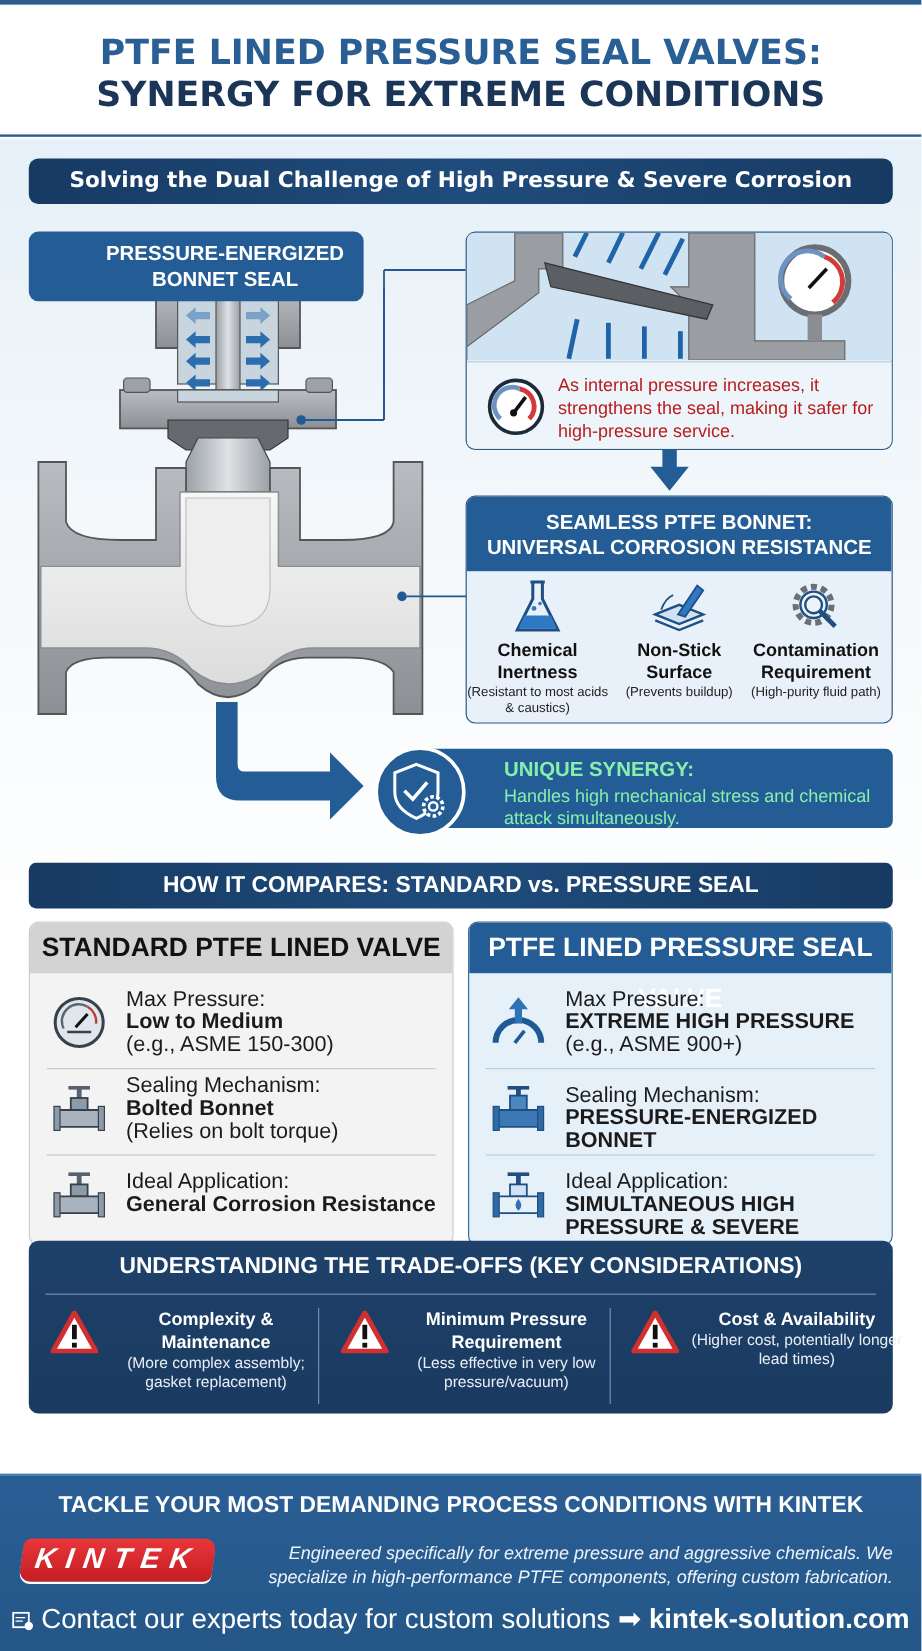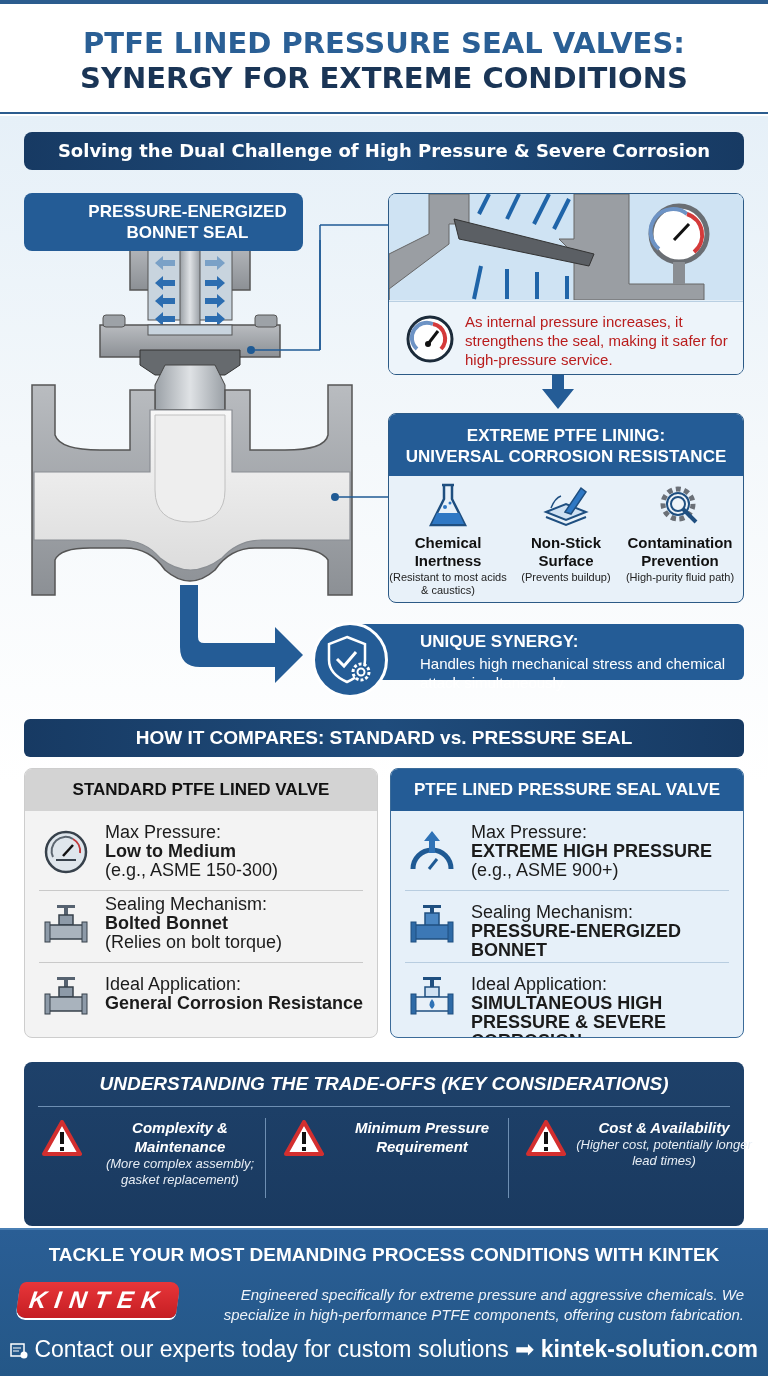--- a/index.html
+++ b/index.html
@@ -61,22 +61,22 @@
     }
     .lining-box .head {
       height: 62px; background: #245c96; color: #fff; text-align: center;
       font-weight: bold; font-size: 17px; line-height: 21px; padding-top: 11px;
     }
     .lining-feature { position: absolute; top: 68px; width: 118px; text-align: center; }
     .lining-feature .ic { height: 48px; display: flex; justify-content: center; align-items: center; }
     .lining-feature .title { font-weight: bold; font-size: 15px; line-height: 18px; color: #111; margin-top: 4px; }
     .lining-feature .sub { font-size: 11px; line-height: 13px; color: #222; margin-top: 1px; }
     .synergy-bar {
-      position: absolute; left: 350px; top: 624px; width: 394px; height: 56px;
-      background: #245c96; border-radius: 6px; color: #ffffff;
+      position: absolute; left: 350px; top: 624px; width: 394px; height: 66px;
+      background: #245c96; border-radius: 6px; color: #86efac;
     }
     .synergy-bar .st { position: absolute; left: 70px; top: 8px; font-weight: bold; font-size: 17px; }
     .synergy-bar .sd { position: absolute; left: 70px; top: 30px; width: 320px; font-size: 15px; line-height: 19px; }
     .synergy-circle {
       position: absolute; left: 312px; top: 622px; width: 76px; height: 76px;
       border-radius: 50%; background: #245c96; border: 3px solid #fff;
       display: flex; align-items: center; justify-content: center;
     }
     .flow-arrow { position: absolute; left: 175px; top: 585px; }
     .compare-bar {
@@ -84,34 +84,34 @@
       background: linear-gradient(90deg, #173a63, #1f4c7c 50%, #173a63);
       border-radius: 6px; color: #fff; text-align: center;
       font-weight: bold; font-size: 19px; line-height: 38px;
     }
     .card {
       position: absolute; top: 768px; height: 270px; border-radius: 8px; overflow: hidden;
     }
     .card.std { left: 24px; width: 354px; background: #f3f3f3; border: 1.5px solid #cdcdcd; }
     .card.ps { left: 390px; width: 354px; background: #e6f0f9; border: 1.5px solid #3b6b99; }
     .card .chead {
-      height: 42px; text-align: center; font-weight: bold; font-size: 17px; line-height: 42px;
+      height: 42px; text-align: center; font-weight: bold; font-size: 22px; line-height: 42px;
     }
     .card.std .chead { background: #d3d3d3; color: #111; }
     .card.ps .chead { background: #245c96; color: #fff; }
     .crow { position: absolute; left: 0; width: 100%; height: 72px; }
     .crow .ric { position: absolute; left: 16px; top: 8px; width: 50px; height: 50px; display: flex; align-items: center; justify-content: center; }
     .crow .rtext { position: absolute; left: 80px; top: 4px; width: 265px; font-size: 18px; line-height: 19px; color: #1b1b1b; }
     .crow .rtext b { display: block; font-weight: bold; }
     .crow .divider { position: absolute; left: 14px; right: 14px; bottom: 0; height: 1px; background: #c9c9c9; }
     .card.ps .crow .divider { background: #b8cde0; }
     .tradeoffs {
-      position: absolute; left: 24px; top: 1062px; width: 720px; height: 164px;
+      position: absolute; left: 24px; top: 1034px; width: 720px; height: 144px;
       background: linear-gradient(180deg, #1e416a, #1a3a60);
-      border-radius: 8px; color: #fff; font-style: italic;
+      border-radius: 8px; color: #fff;
     }
     .tradeoffs .thead {
       text-align: center; font-weight: bold; font-size: 19px; line-height: 22px; padding-top: 11px;
     }
     .tradeoffs .tline { position: absolute; left: 14px; right: 14px; top: 44px; height: 1px; background: #6e8fb3; }
     .tcol { position: absolute; top: 54px; width: 230px; height: 80px; text-align: center; }
     .tcol .warn { position: absolute; left: 0; top: 4px; }
     .tcol .tt { position: absolute; left: 48px; top: 2px; font-weight: bold; font-size: 15px; line-height: 19px; width: 180px; }
     .tcol .ts { font-weight: normal; font-size: 13px; line-height: 16px; color: #e8eef5; display: block; }
     .tsep { position: absolute; top: 56px; width: 1px; height: 80px; background: #6e8fb3; }
@@ -242,21 +242,21 @@
     <div class="desc-text">As internal pressure increases, it strengthens the seal, making it safer for high-pressure service.</div>
   </div>
 </div>
 
 <svg class="down-arrow" width="36" height="36" viewBox="0 0 36 36">
   <path d="M12 0 L24 0 L24 14 L34 14 L18 34 L2 14 L12 14 Z" fill="#245c96"></path>
 </svg>
 
 <div class="lining-box">
   <div class="head">
-    <div>EXTREME PTFE LINING:</div>
+    <div>SEAMLESS PTFE BONNET:</div>
     <div>UNIVERSAL CORROSION RESISTANCE</div>
   </div>
   <div class="lining-feature" style="left:118px">
     <div class="ic">
       <svg width="46" height="44" viewBox="0 0 46 44">
         <path d="M3 28 L23 20 L43 28 L23 36 Z" fill="#cfe1f3" stroke="#1f4f80" stroke-width="2"></path>
         <path d="M3 33 L23 41 L43 33" fill="none" stroke="#1f4f80" stroke-width="2"></path>
         <path d="M22 28 L38 4 L43 8 L28 30 Z" fill="#2f78c4" stroke="#1f4f80" stroke-width="1.5"></path>
         <path d="M8 24 Q12 14 18 12" fill="none" stroke="#1f4f80" stroke-width="1.5"></path>
       </svg>
@@ -281,21 +281,21 @@
   <div class="lining-feature" style="left:232px">
     <div class="ic">
       <svg width="44" height="44" viewBox="0 0 44 44">
         <circle cx="20" cy="20" r="15" fill="none" stroke="#6b7077" stroke-width="5" stroke-dasharray="5 3.5"></circle>
         <circle cx="20" cy="20" r="11" fill="#eef3f8" stroke="#1f4f80" stroke-width="2"></circle>
         <circle cx="20" cy="20" r="7" fill="none" stroke="#1f4f80" stroke-width="2"></circle>
         <line x1="25" y1="25" x2="38" y2="38" stroke="#1f4f80" stroke-width="4"></line>
       </svg>
     </div>
     <div class="title">Contamination</div>
-    <div class="title" style="margin-top:0">Prevention</div>
+    <div class="title" style="margin-top:0">Requirement</div>
     <div class="sub">(High-purity fluid path)</div>
   </div>
 </div>
 
 <svg class="flow-arrow" width="140" height="100" viewBox="0 0 140 100">
   <path d="M5 0 L23 0 L23 52 Q23 58 29 58 L100 58 L100 42 L128 70 L100 98 L100 82 L25 82 Q5 82 5 62 Z" fill="#245c96"></path>
 </svg>
 
 <div class="synergy-bar">
   <div class="st">UNIQUE SYNERGY:</div>
@@ -436,20 +436,21 @@
   </div>
   <div class="tsep" style="left:241px"></div>
   <div class="tcol" style="left:260px">
     <svg class="warn" width="40" height="36" viewBox="0 0 40 36">
       <path d="M20 2 L38 34 L2 34 Z" fill="#fff" stroke="#d32f2f" stroke-width="4" stroke-linejoin="round"></path>
       <rect x="18" y="12" width="4" height="12" fill="#111"></rect>
         <rect x="18" y="27" width="4" height="4" fill="#111"></rect>
     </svg>
     <div class="tt">
       <span>Minimum Pressure Requirement</span>
+      <span class="ts">(Less effective in very low pressure/vacuum)</span>
     </div>
   </div>
   <div class="tsep" style="left:484px"></div>
   <div class="tcol" style="left:502px">
     <svg class="warn" width="40" height="36" viewBox="0 0 40 36">
       <path d="M20 2 L38 34 L2 34 Z" fill="#fff" stroke="#d32f2f" stroke-width="4" stroke-linejoin="round"></path>
       <rect x="18" y="12" width="4" height="12" fill="#111"></rect>
         <rect x="18" y="27" width="4" height="4" fill="#111"></rect>
     </svg>
     <div class="tt">

